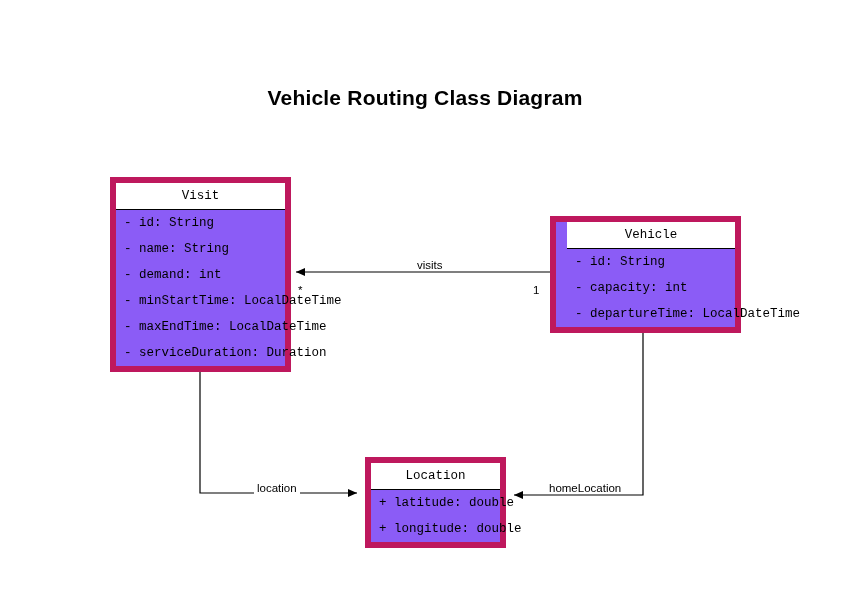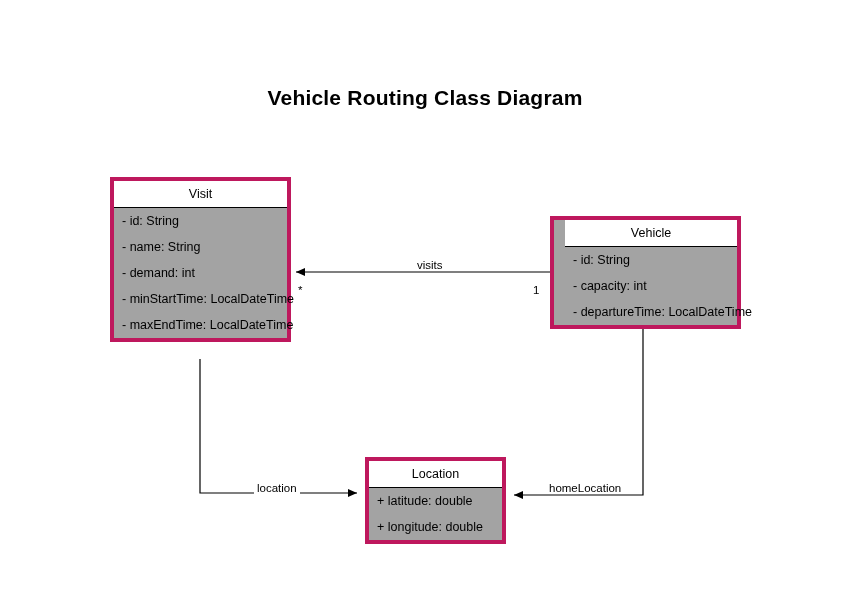--- a/index.html
+++ b/index.html
@@ -39,22 +39,23 @@
     text-align: center;
     font-size: 21px;
     font-weight: bold;
     letter-spacing: 0.2px;
     color: #000000;
   }
 
   .uml-class {
     position: absolute;
     box-sizing: border-box;
-    background: #a3a3a3;
-    border: 4px solid #be185d;
+    background: #8b5cf6;
+    border: 6px solid #be185d;
+    font-family: Liberation Mono, monospace;
   }
 
   .uml-class-name {
     height: 26px;
     line-height: 26px;
     text-align: center;
     font-size: 12.5px;
     border-bottom: 1px solid #000000;
     background: #ffffff;
     white-space: nowrap;
@@ -127,20 +128,21 @@
   </svg>
 
   <div class="uml-class" id="class-visit">
     <div class="uml-class-name">Visit</div>
     <ul class="uml-attrs">
       <li class="uml-attr">- id: String</li>
       <li class="uml-attr">- name: String</li>
       <li class="uml-attr">- demand: int</li>
       <li class="uml-attr">- minStartTime: LocalDateTime</li>
       <li class="uml-attr">- maxEndTime: LocalDateTime</li>
+      <li class="uml-attr">- serviceDuration: Duration</li>
     </ul>
   </div>
 
   <div class="uml-class" id="class-vehicle">
     <div class="uml-class-name">Vehicle</div>
     <ul class="uml-attrs">
       <li class="uml-attr">- id: String</li>
       <li class="uml-attr">- capacity: int</li>
       <li class="uml-attr">- departureTime: LocalDateTime</li>
     </ul>

